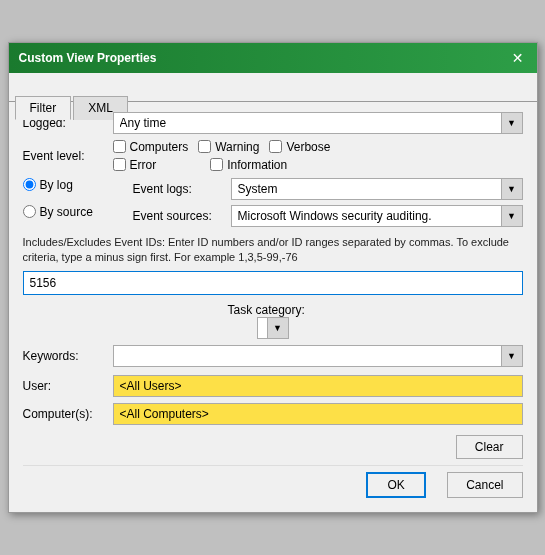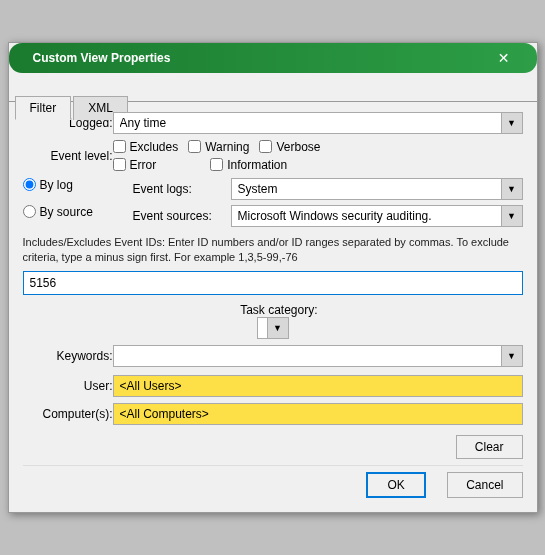--- a/index.html
+++ b/index.html
@@ -15,27 +15,26 @@
     }
     .dialog {
       width: 530px;
       background: #f0f0f0;
       border: 1px solid #999;
       box-shadow: 2px 2px 8px rgba(0,0,0,0.4);
     }
     .title-bar {
       background: linear-gradient(to right, #1a7a2e, #2d9e47);
       color: white;
-      padding: 6px 24px;
+      padding: 6px 10px;
       display: flex;
       align-items: center;
       justify-content: space-between;
       font-size: 12px;
       font-weight: 600;
-      border-radius: 13px;
     }
     .title-bar-close {
       width: 18px;
       height: 18px;
       background: none;
       border: none;
       color: white;
       cursor: pointer;
       font-size: 14px;
       display: flex;
@@ -70,21 +69,20 @@
     }
     .form-row {
       display: flex;
       align-items: center;
       margin-bottom: 6px;
     }
     .form-label {
       width: 90px;
       font-size: 12px;
       flex-shrink: 0;
-      text-align: right;
     }
     select, input[type="text"] {
       font-size: 12px;
       font-family: 'Segoe UI', Tahoma, sans-serif;
     }
     .select-wrapper {
       position: relative;
       flex: 1;
     }
     .select-wrapper select {
@@ -243,21 +241,21 @@
         <div class="select-arrow">▼</div>
       </div>
     </div>
 
     <div class="form-row">
       <div class="form-label event-level-label">Event level:</div>
       <div>
         <div class="event-level-row">
           <div class="checkbox-item">
             <input type="checkbox" style="">
-            <label>Excludes</label>
+            <label>Computers</label>
           </div>
           <div class="checkbox-item">
             <input type="checkbox" style="">
             <label>Warning</label>
           </div>
           <div class="checkbox-item">
             <input type="checkbox" style="">
             <label>Verbose</label>
           </div>
         </div>

